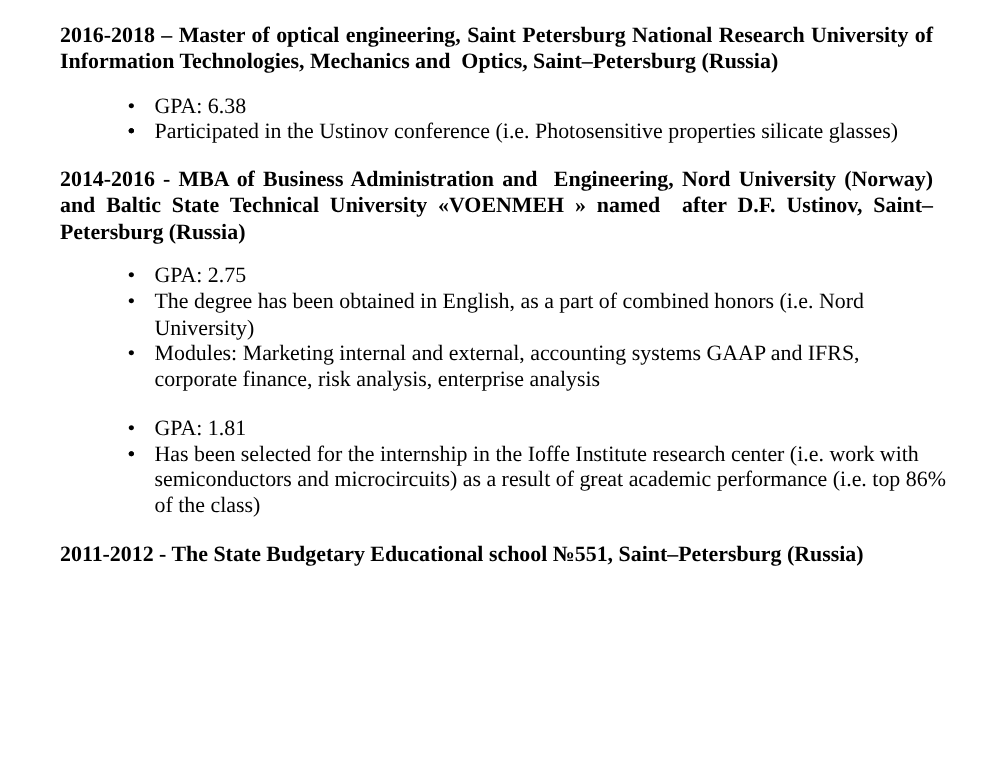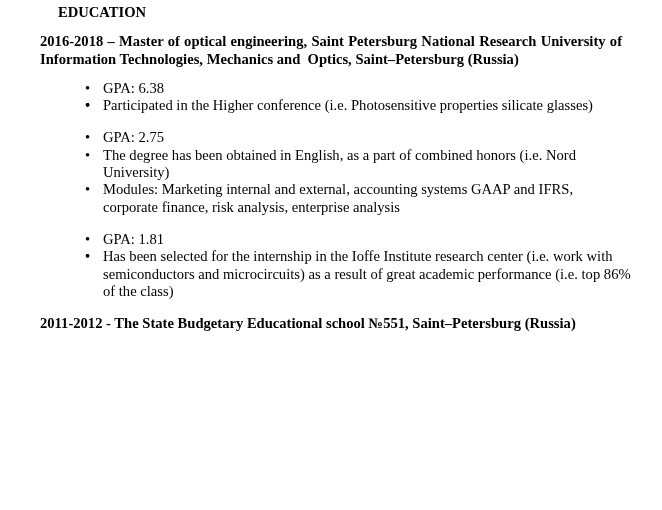--- a/index.html
+++ b/index.html
@@ -50,32 +50,32 @@
   ul.bullets li .bullet {
     position: absolute;
     left: 57px;
     top: 0;
   }
 </style>
 </head>
 <body>
 
 <div class="doc">
-  <p class="edu-heading">EDUCATION</p>
   <div id="sections">
       <div class="section">
         <p class="title">2016-2018 – Master of optical engineering, Saint Petersburg National Research University of Information Technologies, Mechanics and&nbsp; Optics, Saint–Petersburg (Russia)</p>
         <ul class="bullets">
           <li><span class="bullet">•</span><span>GPA: 6.38</span></li>
           <li><span class="bullet">•</span></li>
           <li><span class="bullet">•</span></li>
-          <li><span class="bullet">•</span><span>Participated in the Higher conference (i.e. Photosensitive properties silicate glasses)</span></li>
+          <li><span class="bullet">•</span><span>Participated in the Ustinov conference (i.e. Photosensitive properties silicate glasses)</span></li>
         </ul>
       </div>
       <div class="section">
+        <p class="title">2014-2016 - MBA of Business Administration and&nbsp; Engineering, Nord University (Norway) and Baltic State Technical University «VOENMEH&nbsp;» named&nbsp; after D.F. Ustinov, Saint–Petersburg (Russia)</p>
         <ul class="bullets">
           <li><span class="bullet">•</span><span>GPA: 2.75</span></li>
           <li><span class="bullet">•</span><span>The degree has been obtained in English, as a part of combined honors (i.e. Nord University)</span></li>
           <li><span class="bullet">•</span><span>Modules: Marketing internal and external, accounting systems GAAP and IFRS,  corporate finance, risk analysis, enterprise analysis</span></li>
         </ul>
       </div>
       <div class="section">
         <ul class="bullets">
           <li><span class="bullet">•</span><span>GPA: 1.81</span></li>
           <li><span class="bullet">•</span></li>

